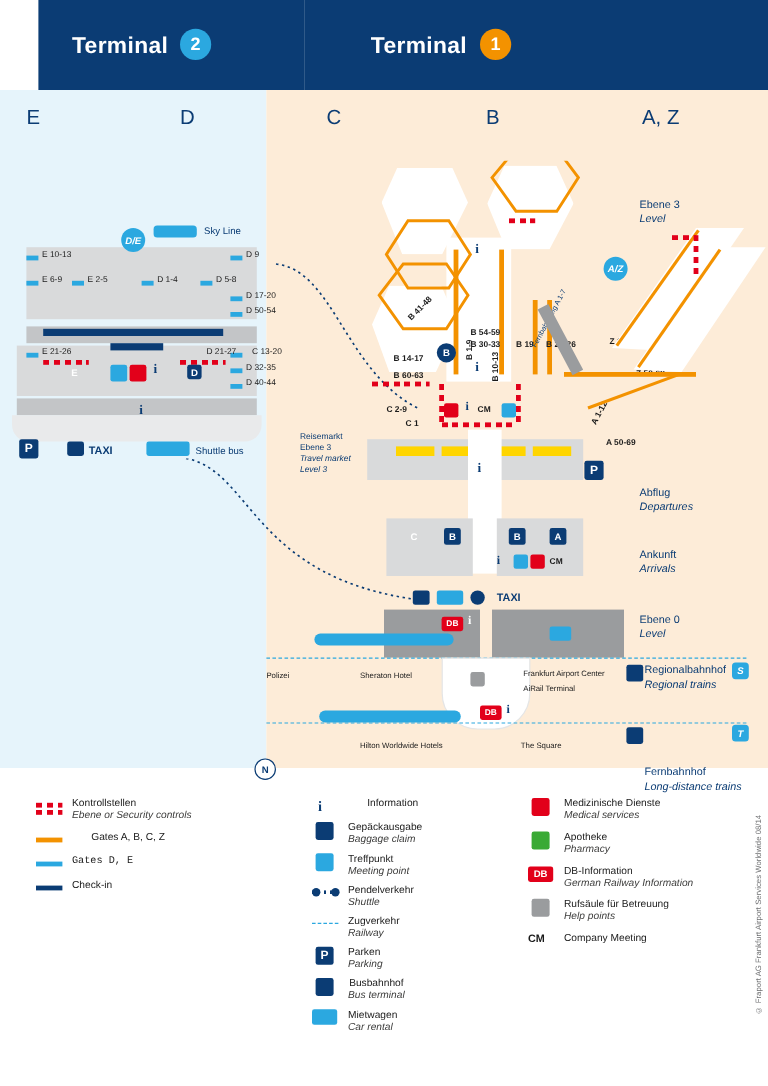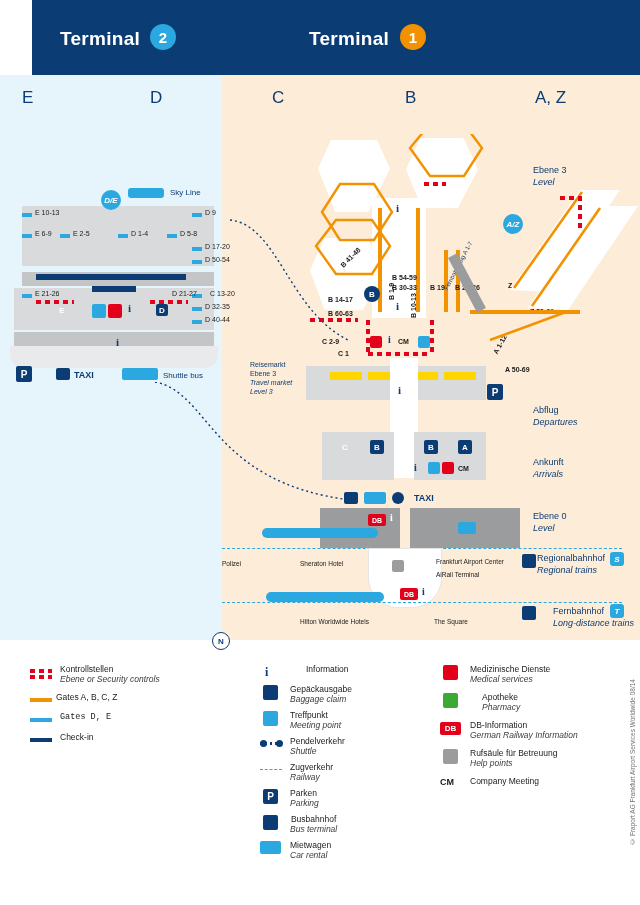--- a/index.html
+++ b/index.html
@@ -263,21 +263,21 @@
   <div class="circ cy" style="left:610px;top:552px;width:14px;height:14px;border-radius:3px;">S</div>
 
   <div class="sh white" style="left:368px;top:548px;width:72px;height:58px;border-radius:0 0 30px 30px;border:1px solid #e4e5e6;"></div>
   <div class="sq" style="left:392px;top:560px;width:12px;height:12px;background:#9a9c9e;"></div>
   <div class="sq" style="left:400px;top:588px;width:18px;height:12px;background:#e2001a;font-size:7px;">DB</div>
   <div class="ibox" style="left:422px;top:586px;font-size:10px;">i</div>
 
   <div class="sh cyan" style="left:266px;top:592px;width:118px;height:10px;border-radius:5px;"></div>
   <div style="position:absolute;left:222px;top:602px;width:400px;height:1px;border-top:1.5px dashed #2ba8e0;"></div>
   <div class="sq" style="left:522px;top:606px;width:14px;height:14px;background:#0b3c74;"></div>
-  <div class="lvl" style="left:537px;top:605px;margin-left:16px;">
+  <div class="lvl" style="left:537px;top:637px;">
     <span>Fernbahnhof</span>
     <i>Long-distance trains</i>
   </div>
   <div class="circ cy" style="left:610px;top:604px;width:14px;height:14px;border-radius:3px;">T</div>
 
   <div class="gl" style="left:222px;top:560px;font-size:6.5px;color:#1a1a1a;">Polizei</div>
   <div class="gl" style="left:300px;top:560px;font-size:6.5px;">Sheraton Hotel</div>
   <div class="gl" style="left:436px;top:558px;font-size:6.5px;">Frankfurt Airport Center</div>
   <div class="gl" style="left:436px;top:571px;font-size:6.5px;">AiRail Terminal</div>
   <div class="gl" style="left:300px;top:618px;font-size:6.5px;">Hilton Worldwide Hotels</div>
@@ -309,21 +309,21 @@
     </div>
     <div class="lg-title" style="margin-left:8px;">
       <span>Kontrollstellen</span>
       <i>Ebene or Security controls</i>
     </div>
   </div>
   <div class="lgrow" style="left:30px;top:692px;width:170px;">
     <div class="lgicon">
       <div class="sh orange" style="left:0;top:6px;width:22px;height:4px;"></div>
     </div>
-    <div class="lg-title" style="margin-left:4px;">
+    <div class="lg-title" style="margin-left:24px;">
       <span>Gates A, B, C, Z</span>
     </div>
   </div>
   <div class="lgrow" style="left:30px;top:712px;width:170px;font-family:Liberation Mono, monospace;">
     <div class="lgicon">
       <div class="sh cyan" style="left:0;top:6px;width:22px;height:4px;"></div>
     </div>
     <div class="lg-title" style="margin-left:8px;">
       <span>Gates D, E</span>
     </div>
@@ -413,21 +413,21 @@
 
   <div class="lgrow" style="left:440px;top:664px;width:180px;">
     <div class="lgicon">
       <div class="sq" style="left:3px;top:1px;width:15px;height:15px;background:#e2001a;"></div>
     </div>
     <div class="lg-title" style="margin-left:8px;">
       <span>Medizinische Dienste</span>
       <i>Medical services</i>
     </div>
   </div>
-  <div class="lgrow" style="left:440px;top:692px;width:180px;gap:12px;">
+  <div class="lgrow" style="left:440px;top:692px;width:180px;">
     <div class="lgicon">
       <div class="sq" style="left:3px;top:1px;width:15px;height:15px;background:#3aaa35;"></div>
     </div>
     <div class="lg-title" style="margin-left:8px;">
       <span>Apotheke</span>
       <i>Pharmacy</i>
     </div>
   </div>
   <div class="lgrow" style="left:440px;top:720px;width:180px;">
     <div class="lgicon">

